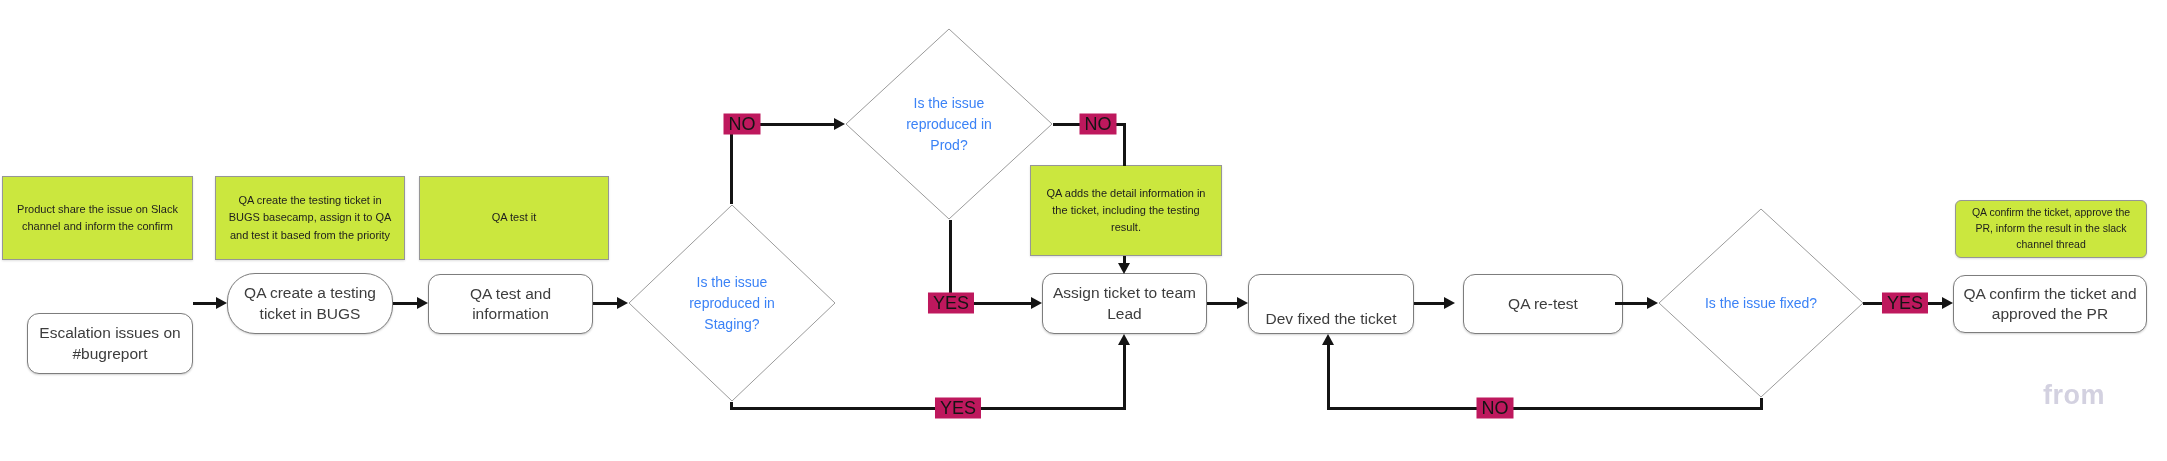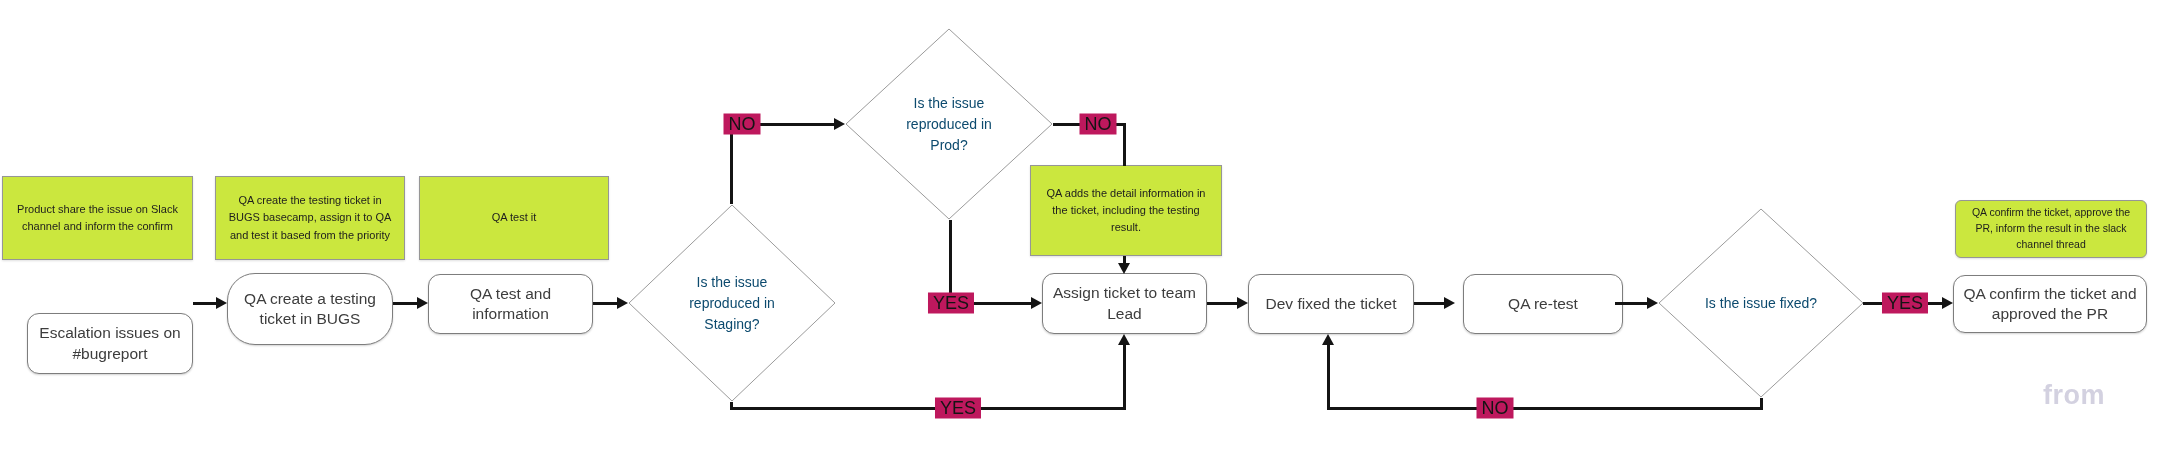--- a/index.html
+++ b/index.html
@@ -21,21 +21,21 @@
     display:flex;align-items:center;justify-content:center;text-align:center;
     color:#3d3d3d;font-size:15.5px;line-height:1.3;padding:4px 8px;box-sizing:border-box;
     box-shadow:0 1px 2px rgba(0,0,0,0.18);
   }
   
   .decision{position:absolute;}
   .decision svg{position:absolute;left:0;top:0;display:block;}
   .decision .dtext{
     position:absolute;left:0;top:0;width:100%;height:100%;
     display:flex;align-items:center;justify-content:center;text-align:center;
-    color:#0c4a6e;font-size:14px;line-height:1.5;padding:0 44px;box-sizing:border-box;
+    color:#3b82f6;font-size:14px;line-height:1.5;padding:0 44px;box-sizing:border-box;
   }
   
   .hl{position:absolute;height:3px;background:#141414;}
   .vl{position:absolute;width:3px;background:#141414;}
   .ar{position:absolute;width:0;height:0;}
   .ar.right{border-top:6px solid transparent;border-bottom:6px solid transparent;border-left:11px solid #141414;}
   .ar.up{border-left:6px solid transparent;border-right:6px solid transparent;border-bottom:11px solid #141414;}
   .ar.down{border-left:6px solid transparent;border-right:6px solid transparent;border-top:11px solid #141414;}
   .elabel{
     position:absolute;transform:translate(-50%,-50%);background:#be185d;
@@ -64,30 +64,30 @@
   <div class="sticky" style="left:419px;top:176px;width:190px;height:84px;">
     <span>QA test it</span>
   </div>
   <div class="sticky small" style="left:1955px;top:200px;width:192px;height:58px;border-radius:6px;">
     <span>QA confirm the ticket, approve the PR, inform the result in the slack channel thread</span>
   </div>
 
   <div class="node" style="left:27px;top:273px;width:166px;height:61px;margin-top:40px;">
     <span>Escalation issues on #bugreport</span>
   </div>
-  <div class="node" style="left:227px;top:273px;width:166px;height:72px;border-radius:28px;">
+  <div class="node" style="left:227px;top:273px;width:166px;height:61px;border-radius:28px;">
     <span>QA create a testing ticket in BUGS</span>
   </div>
   <div class="node" style="left:428px;top:274px;width:165px;height:60px;">
     <span>QA test and information</span>
   </div>
   <div class="node" style="left:1042px;top:273px;width:165px;height:61px;">
     <span>Assign ticket to team Lead</span>
   </div>
-  <div class="node" style="left:1248px;top:274px;width:166px;height:60px;">
+  <div class="node" style="left:1248px;top:274px;width:166px;height:60px;align-items:flex-end;">
     <span>Dev fixed the ticket</span>
   </div>
   <div class="node" style="left:1455px;top:274px;width:160px;height:60px;margin-left:8px;">
     <span>QA re-test</span>
   </div>
   <div class="node" style="left:1953px;top:275px;width:194px;height:58px;">
     <span>QA confirm the ticket and approved the PR</span>
   </div>
 
   <div class="decision" style="left:628px;top:204px;width:208px;height:198px;">

